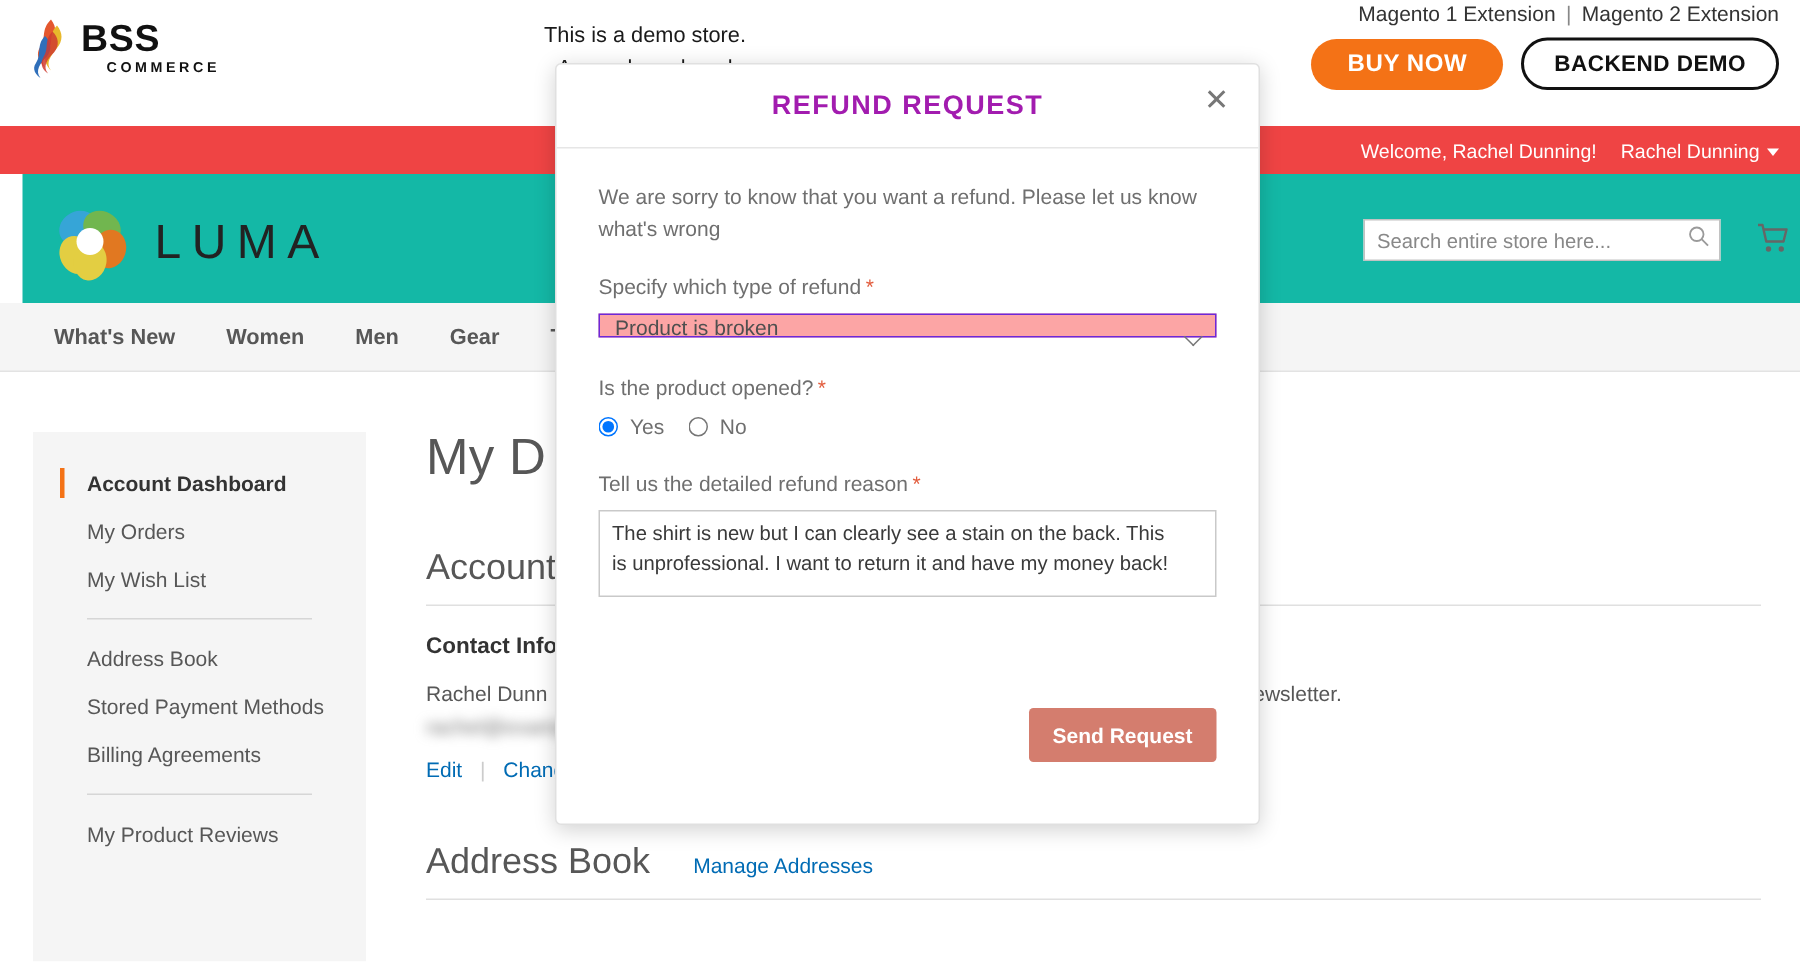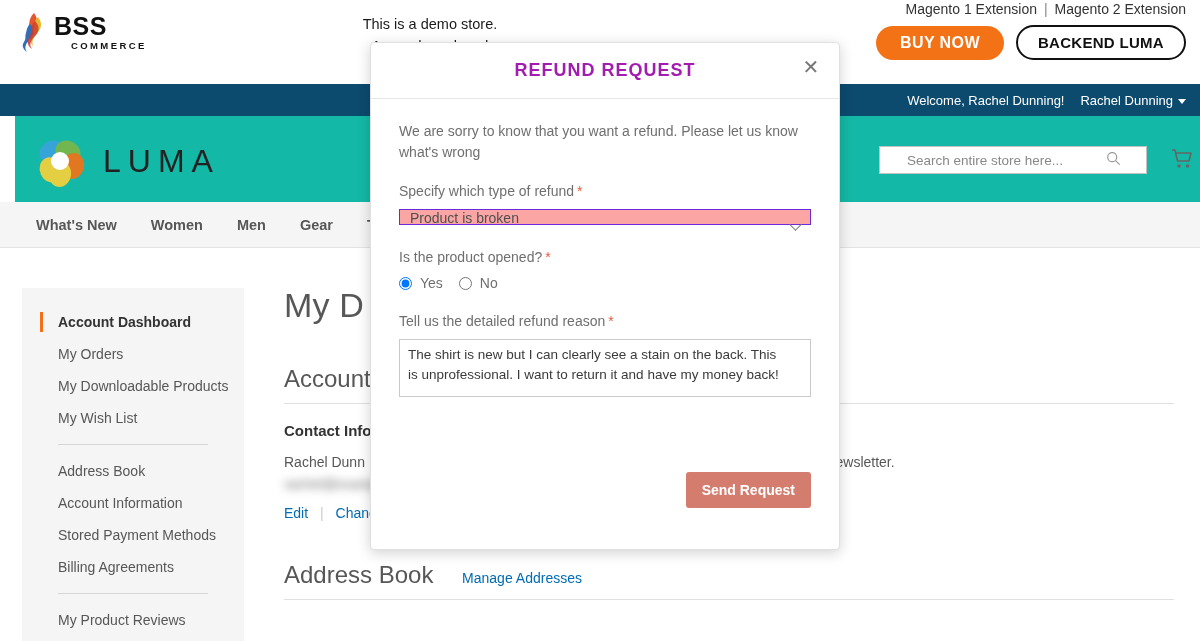--- a/index.html
+++ b/index.html
@@ -61,21 +61,21 @@
   }
   .btn-backend {
     background: #fff; color: #111; border: 2px solid #111; border-radius: 18px;
     font-size: 15px; font-weight: bold; letter-spacing: 0.3px;
     padding: 7px 20px; cursor: pointer; font-family: "Liberation Sans", sans-serif;
   }
 
   
   .luma-topbar {
     position: absolute; top: 84px; left: 0; width: 1200px; height: 32px;
-    background: #0c4a6e;
+    background: #ef4444;
     text-align: center;
   }
   .welcome-wrap {
     position: absolute; right: 14px; top: 0; height: 32px;
     display: flex; align-items: center; gap: 16px;
     font-size: 13px; color: #fff;
   }
   .welcome-wrap .user-menu { cursor: pointer; display: flex; align-items: center; gap: 5px; }
   .caret-down {
     width: 0; height: 0; border-left: 4px solid transparent;
@@ -93,23 +93,23 @@
     display: flex; align-items: center; gap: 16px;
   }
   .luma-mark { width: 54px; height: 54px; }
   .luma-text {
     font-size: 32px; letter-spacing: 7px; color: #222; font-weight: 400;
     font-family: "Liberation Sans", sans-serif;
   }
 
   .search-box {
     position: absolute; right: 68px; top: 30px;
-    width: 268px; height: 28px;
+    width: 238px; height: 28px;
     border: 1px solid #c2c2c2; background: #fff;
-    display: flex; align-items: center; padding: 0 25px;
+    display: flex; align-items: center; padding: 0 6px;
   }
   .search-box input {
     border: none; outline: none; flex: 1; font-size: 13.5px;
     color: #575757; font-family: "Liberation Sans", sans-serif;
     background: transparent;
   }
   .search-box input::placeholder { color: #888; }
   .search-ico { color: #9a9a9a; flex-shrink: 0; }
 
   .cart-ico {
@@ -264,21 +264,21 @@
   </div>
 
   <div class="magento-links">
     <a href="#">Magento 1 Extension</a>
     <span class="sep">|</span>
     <a href="#">Magento 2 Extension</a>
   </div>
 
   <div class="promo-buttons">
     <button class="btn-buy">BUY NOW</button>
-    <button class="btn-backend">BACKEND LUMA</button>
+    <button class="btn-backend">BACKEND DEMO</button>
   </div>
 </div>
 
 <div class="luma-topbar">
   <div class="welcome-wrap">
     <span>Welcome, Rachel Dunning!</span>
     <span class="user-menu">
       <span>Rachel Dunning</span>
       <span class="caret-down"></span>
     </span>
@@ -332,31 +332,25 @@
 <div class="page-body">
 
   <div class="sidebar">
     <div class="side-item current">
       <span>Account Dashboard</span>
     </div>
     <div class="side-item">
       <span>My Orders</span>
     </div>
     <div class="side-item">
-      <span>My Downloadable Products</span>
-    </div>
-    <div class="side-item">
       <span>My Wish List</span>
     </div>
     <div class="side-divider"></div>
     <div class="side-item">
       <span>Address Book</span>
-    </div>
-    <div class="side-item">
-      <span>Account Information</span>
     </div>
     <div class="side-item">
       <span>Stored Payment Methods</span>
     </div>
     <div class="side-item">
       <span>Billing Agreements</span>
     </div>
     <div class="side-divider"></div>
     <div class="side-item">
       <span>My Product Reviews</span>

